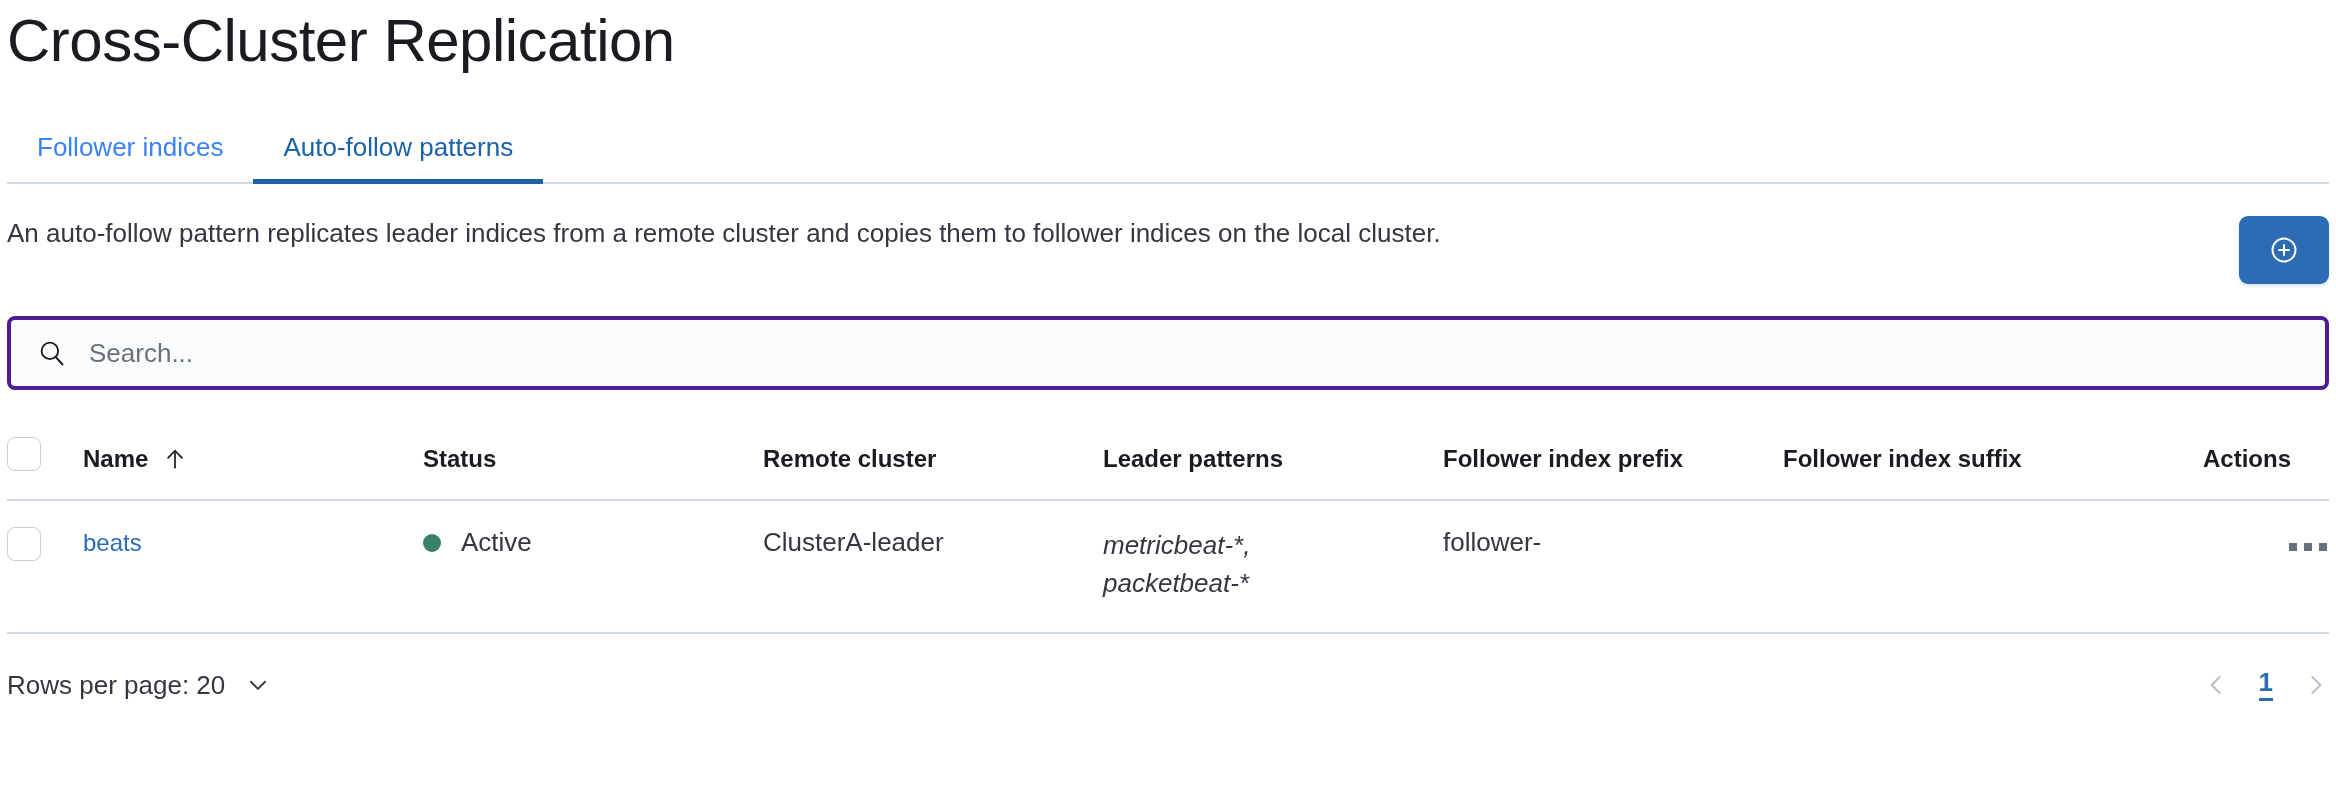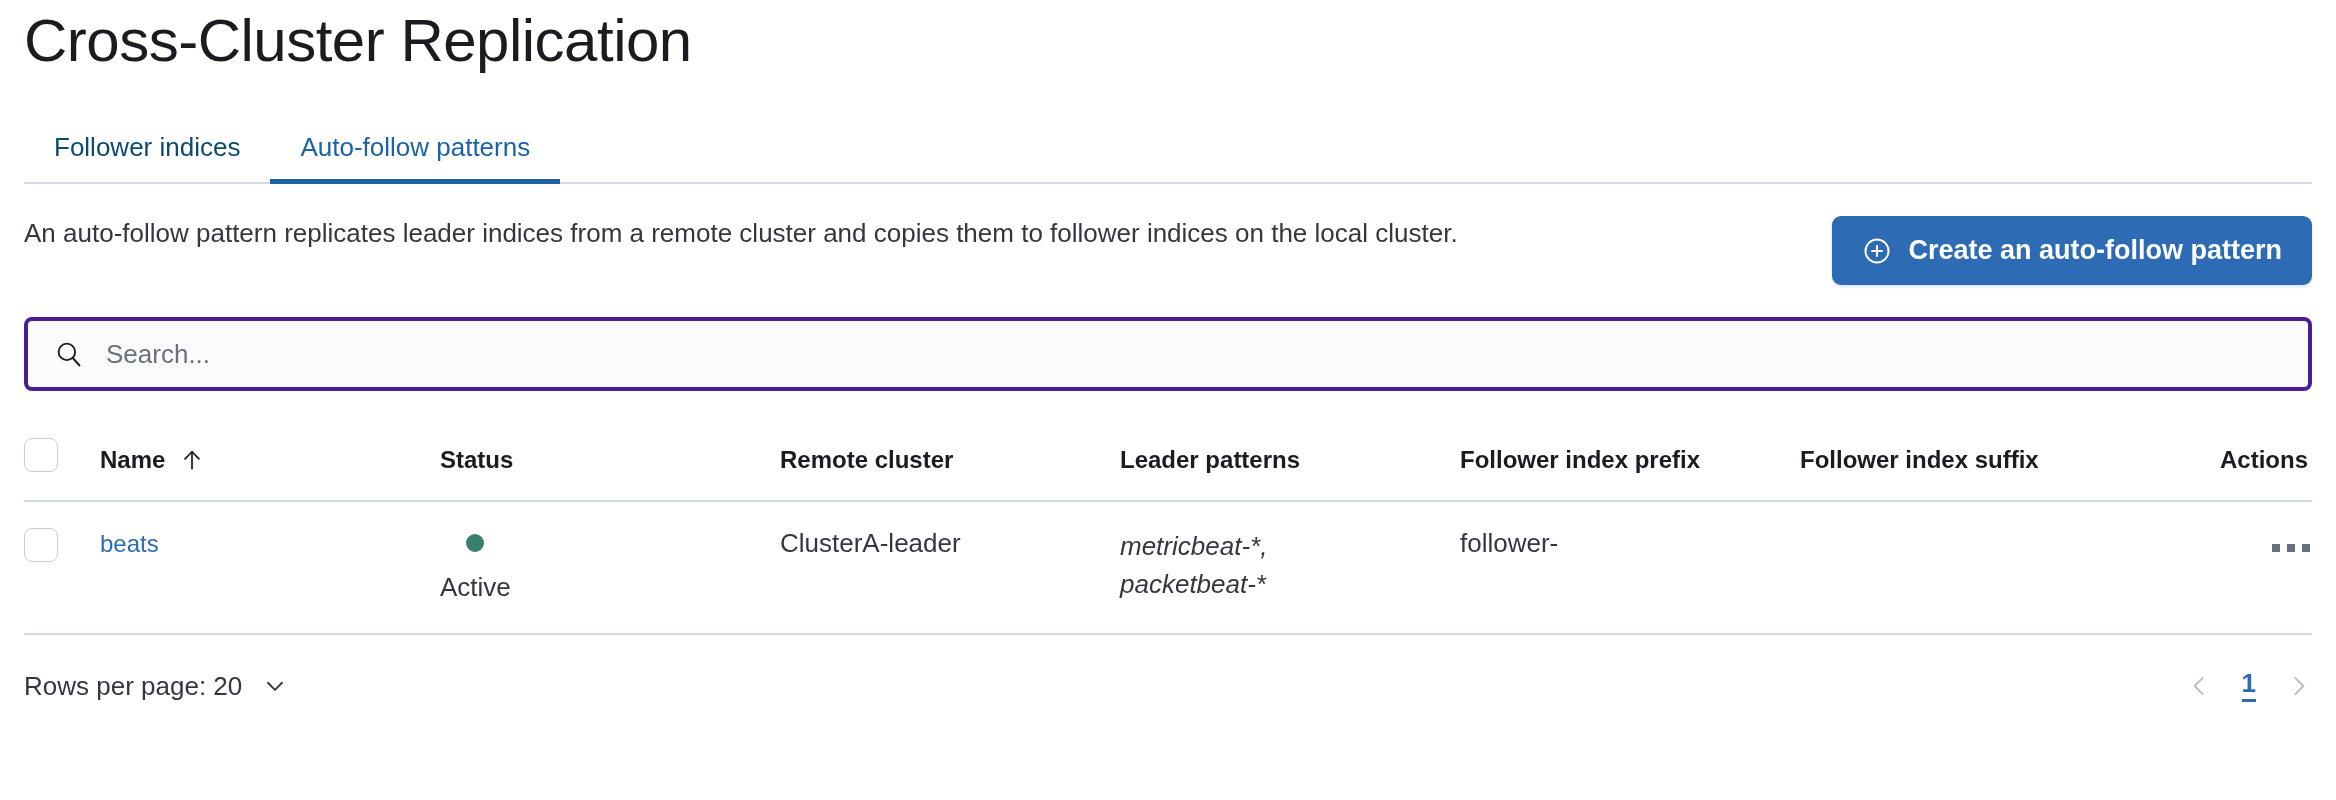--- a/index.html
+++ b/index.html
@@ -13,21 +13,21 @@
   }
   body {
     font-family: "Liberation Sans", sans-serif;
     color: #343741;
     -webkit-font-smoothing: antialiased;
   }
 
   .page {
     width: 2336px;
     height: 800px;
-    padding: 0 24px;
+    padding: 0 7px;
     position: relative;
   }
 
   
   .page-title {
     font-size: 60px;
     line-height: 1.1;
     font-weight: 400;
     color: #1a1c21;
     letter-spacing: -0.5px;
@@ -42,21 +42,21 @@
     align-items: flex-end;
     gap: 0;
     border-bottom: 2px solid #d3dae6;
     position: relative;
     height: 72px;
   }
   .tab {
     font-size: 26px;
     line-height: 1;
     padding: 0 30px 22px 30px;
-    color: #0c4a6e;
+    color: #3b82f6;
     cursor: pointer;
     position: relative;
     background: none;
     border: none;
     font-family: inherit;
     white-space: nowrap;
   }
   .tab:first-child { padding-left: 30px; }
   .tab.active {
     color: #1b62a8;
@@ -198,21 +198,20 @@
     text-decoration: none;
     cursor: pointer;
     font-size: 24px;
   }
 
   .status-cell {
     display: inline-flex;
     align-items: center;
     gap: 20px;
     white-space: nowrap;
-    flex-direction: column;
   }
   .status-dot {
     width: 18px; height: 18px;
     border-radius: 50%;
     background: #387f6e;
     display: inline-block;
     flex: 0 0 auto;
   }
 
   .leader-pattern-line { display: block; line-height: 1.45; font-style: italic; }
@@ -285,21 +284,20 @@
     <p class="desc-text">An auto-follow pattern replicates leader indices from a remote cluster and copies them to follower indices on the local cluster.</p>
 
     <button class="create-btn">
       <span class="plus-circle">
         <svg viewBox="0 0 24 24" width="30" height="30" fill="none" stroke="#ffffff" stroke-width="1.6">
           <circle cx="12" cy="12" r="9.2"></circle>
           <line x1="12" y1="7.4" x2="12" y2="16.6"></line>
           <line x1="7.4" y1="12" x2="16.6" y2="12"></line>
         </svg>
       </span>
-      <span>Create an auto-follow pattern</span>
     </button>
   </div>
 
   <div class="search-wrap">
     <span class="search-icon">
       <svg viewBox="0 0 24 24" width="30" height="30" fill="none" stroke="#1a1c21" stroke-width="1.5" stroke-linecap="round">
         <circle cx="10.3" cy="10.3" r="6.6"></circle>
         <line x1="15.2" y1="15.4" x2="20.4" y2="21.2"></line>
       </svg>
     </span>

